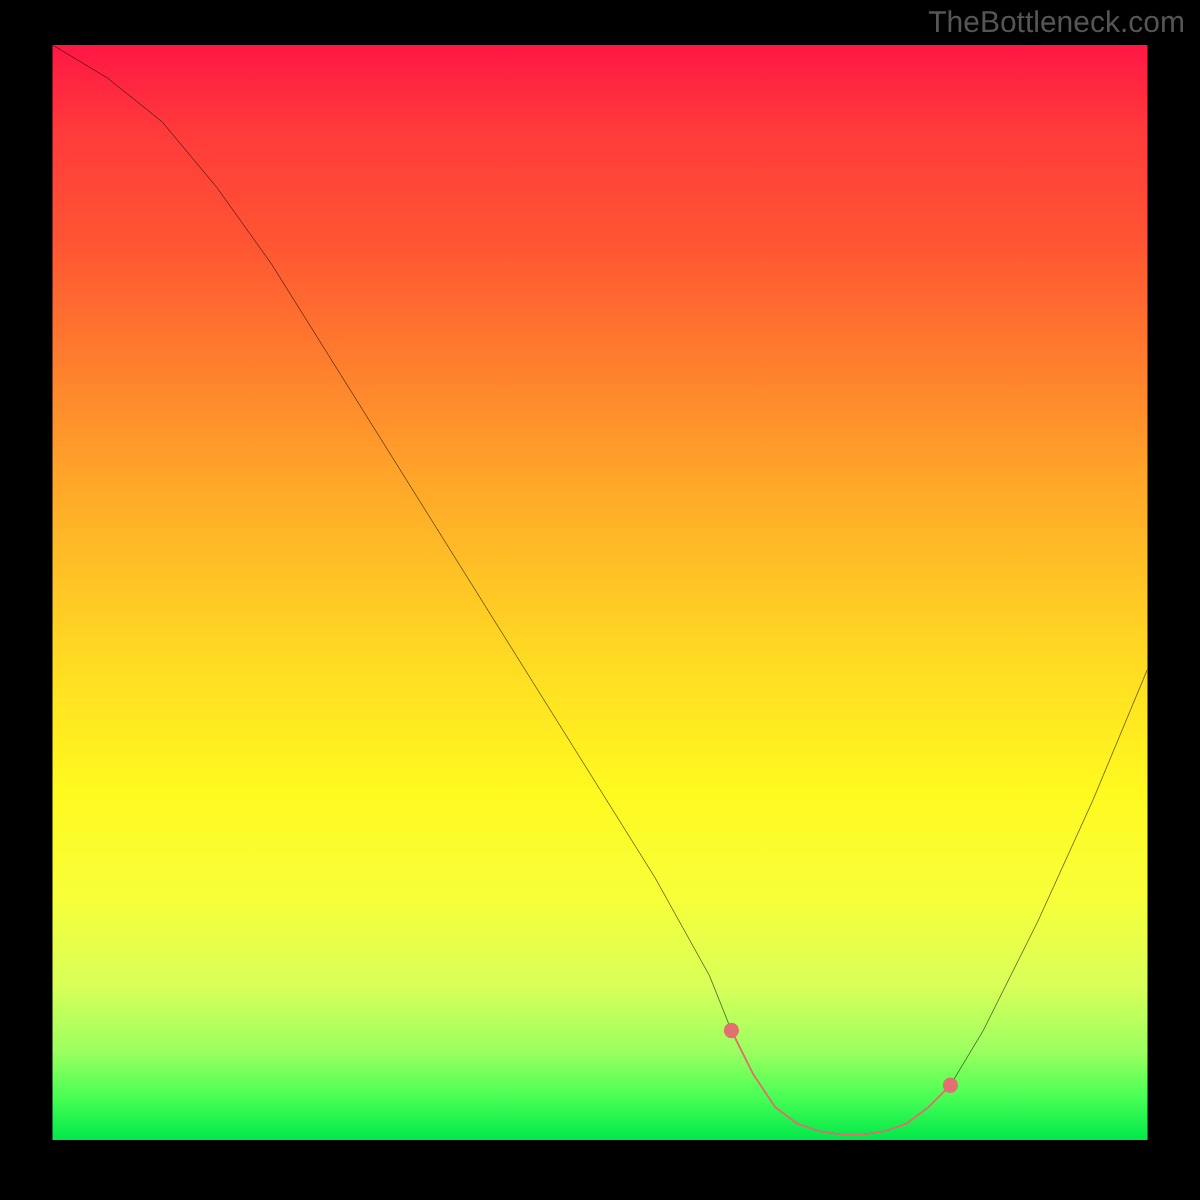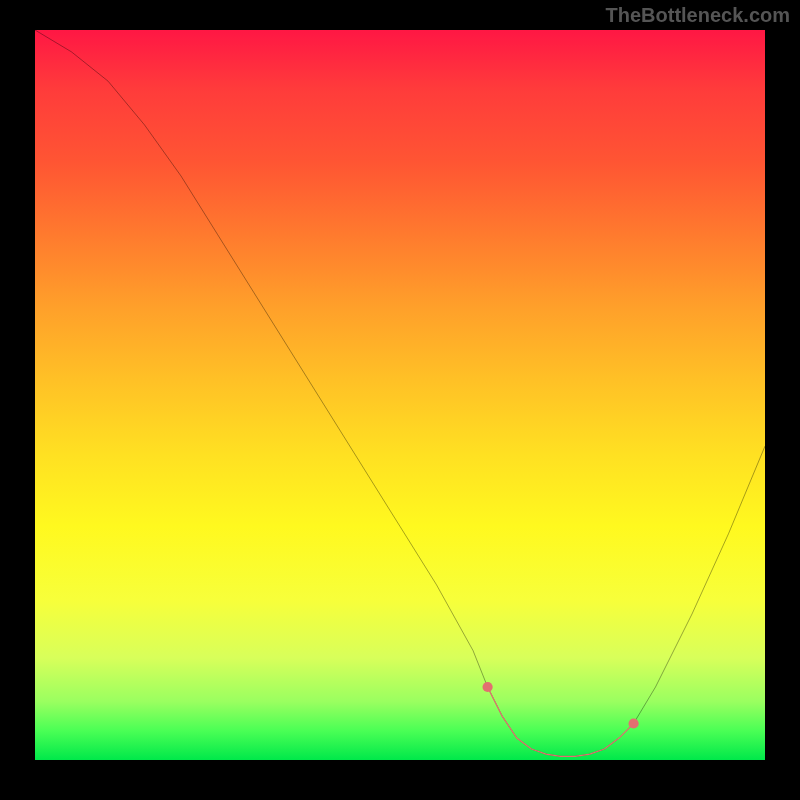--- a/index.html
+++ b/index.html
@@ -10,21 +10,21 @@
     font-family: Arial, sans-serif;
     position: relative;
     overflow: hidden;
   }
   .watermark {
     position: absolute;
     top: 4px;
     right: 10px;
     color: #555;
     font-size: 20px;
-    font-weight: 700;
+    font-weight: 400;
     z-index: 10;
   }
   .plot-area {
     position: absolute;
     left: 35px;
     top: 30px;
     width: 730px;
     height: 730px;
   }
   .gradient-bg {

